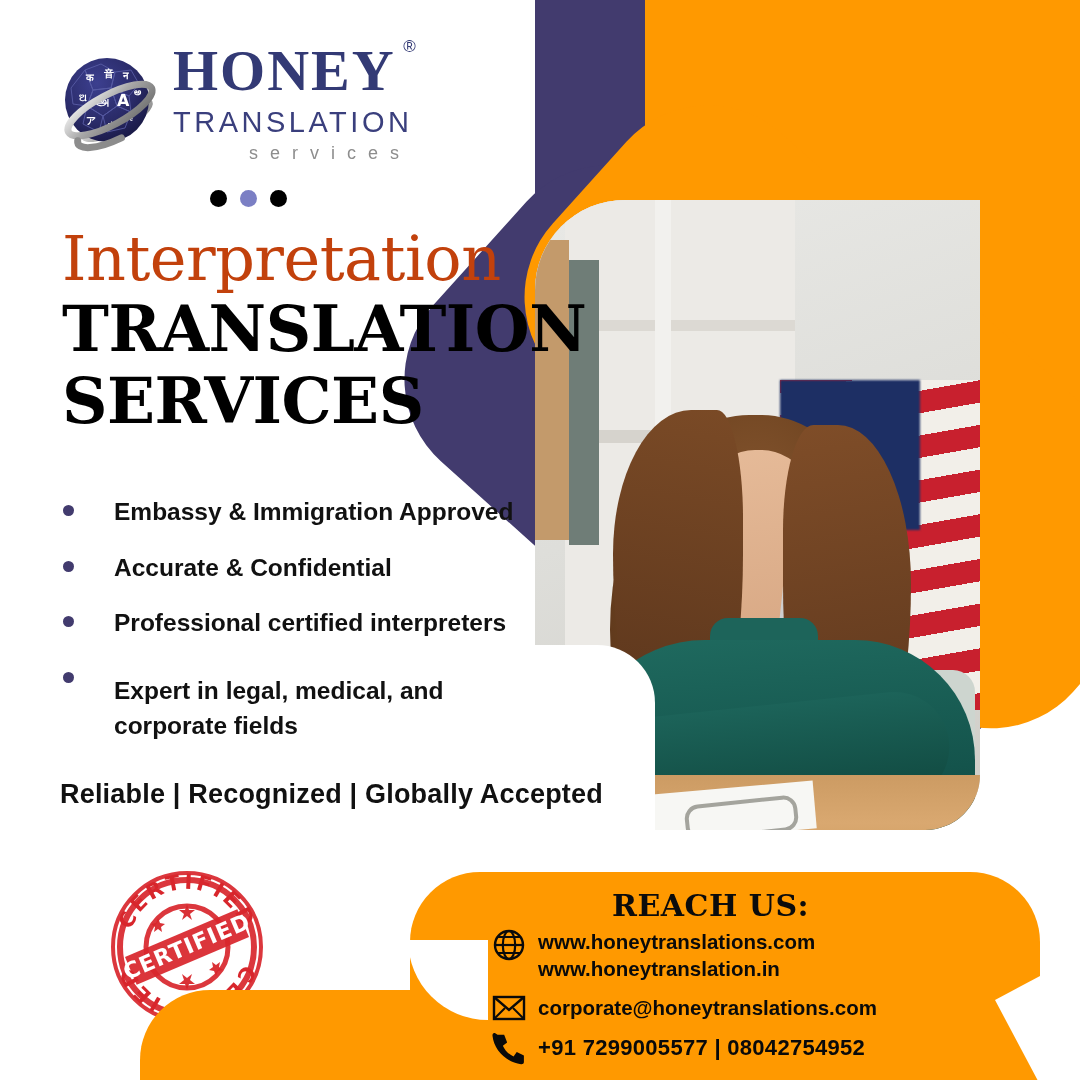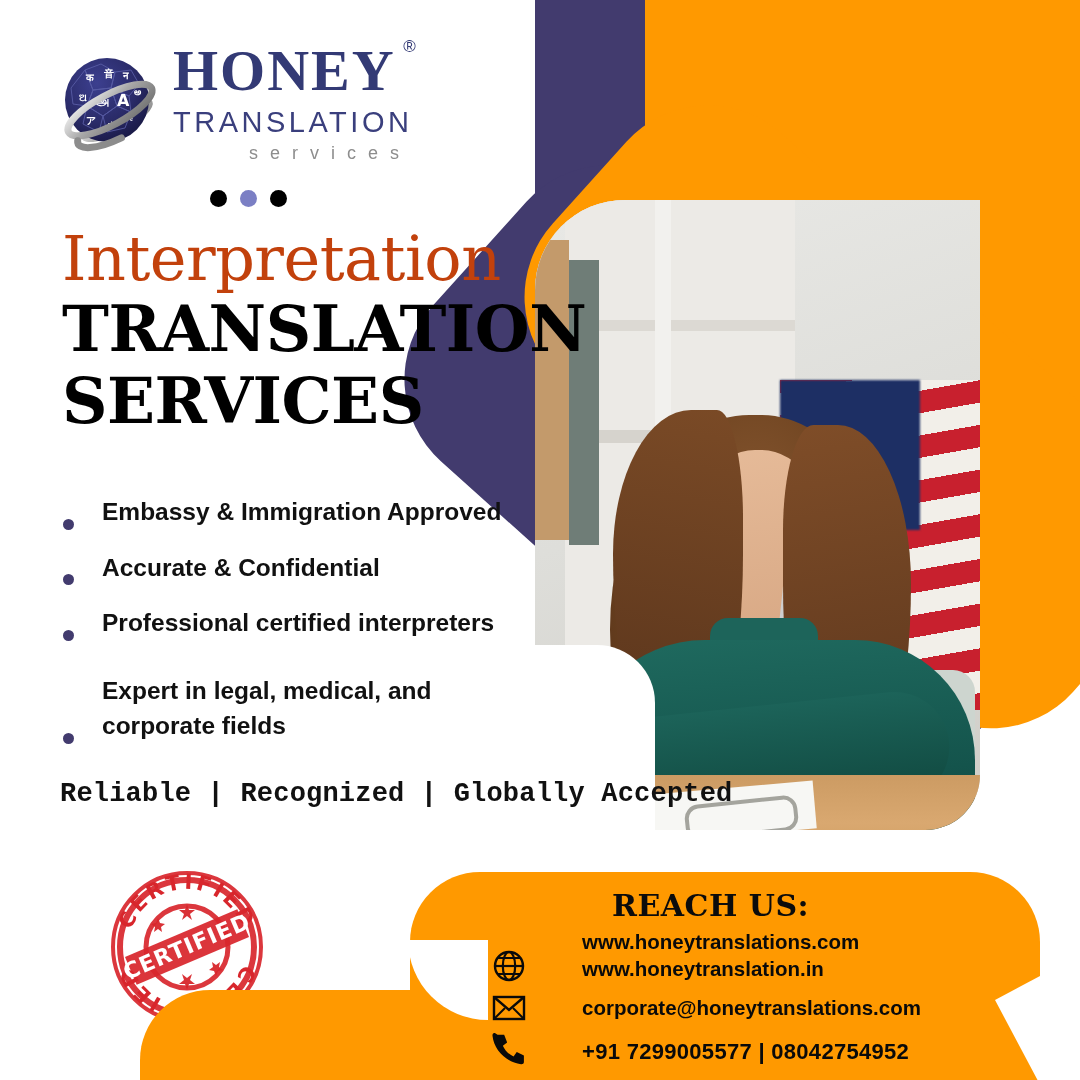--- a/index.html
+++ b/index.html
@@ -84,36 +84,36 @@
     line-height:1.0;letter-spacing:-0.5px;
   }
   .h-bold{
     font-family:"DejaVu Serif", serif;
     font-weight:700;font-size:63px;color:#000;
     line-height:1.05;letter-spacing:-0.5px;margin-top:6px;
   }
 
   
   .bullets{position:absolute;left:55px;top:494px;width:500px;}
-  .bullet-row{display:flex;align-items:flex-end;margin-bottom:20px;}
+  .bullet-row{display:flex;align-items:flex-start;margin-bottom:20px;gap:12px;}
   .bullet-dot{
     width:11px;height:11px;border-radius:50%;
     background:var(--purple);
     margin:11px 28px 0 8px;flex:0 0 auto;
   }
   .bullet-text{
     font-family:"Liberation Sans", sans-serif;
     font-weight:700;font-size:24.5px;color:#111;
     line-height:1.45;
   }
 
   
   .tagline{
     position:absolute;left:60px;top:779px;
-    font-family:Liberation Mono, monospace;
+    font-family:Liberation Sans, sans-serif;
     font-weight:700;font-size:27px;color:#111;
     letter-spacing:0.2px;white-space:nowrap;
   }
 
   
   .photo{
     position:absolute;left:535px;top:200px;
     width:445px;height:630px;
     border-radius:90px 0 55px 55px;
     overflow:hidden;
@@ -231,21 +231,21 @@
     transform:rotate(-28deg);transform-origin:0 0;
   }
 
   .reach-title{
     position:absolute;left:612px;top:888px;
     font-family:"DejaVu Serif", serif;
     font-weight:700;font-size:30px;color:#0c0c0c;
     letter-spacing:0.5px;
   }
   .contact-list{position:absolute;left:492px;top:928px;width:560px;}
-  .contact-row{display:flex;align-items:flex-end;margin-bottom:11px;gap:44px;}
+  .contact-row{display:flex;align-items:flex-start;margin-bottom:11px;}
   .contact-ico{width:46px;flex:0 0 auto;display:flex;align-items:center;justify-content:flex-start;}
   .contact-txt{
     font-family:"Liberation Sans", sans-serif;
     font-weight:700;font-size:20.5px;color:#0a0a0a;
     line-height:1.33;white-space:nowrap;
   }
   .contact-txt.big{font-size:22px;letter-spacing:0.3px;}
 </style>
 </head>
 <body>

